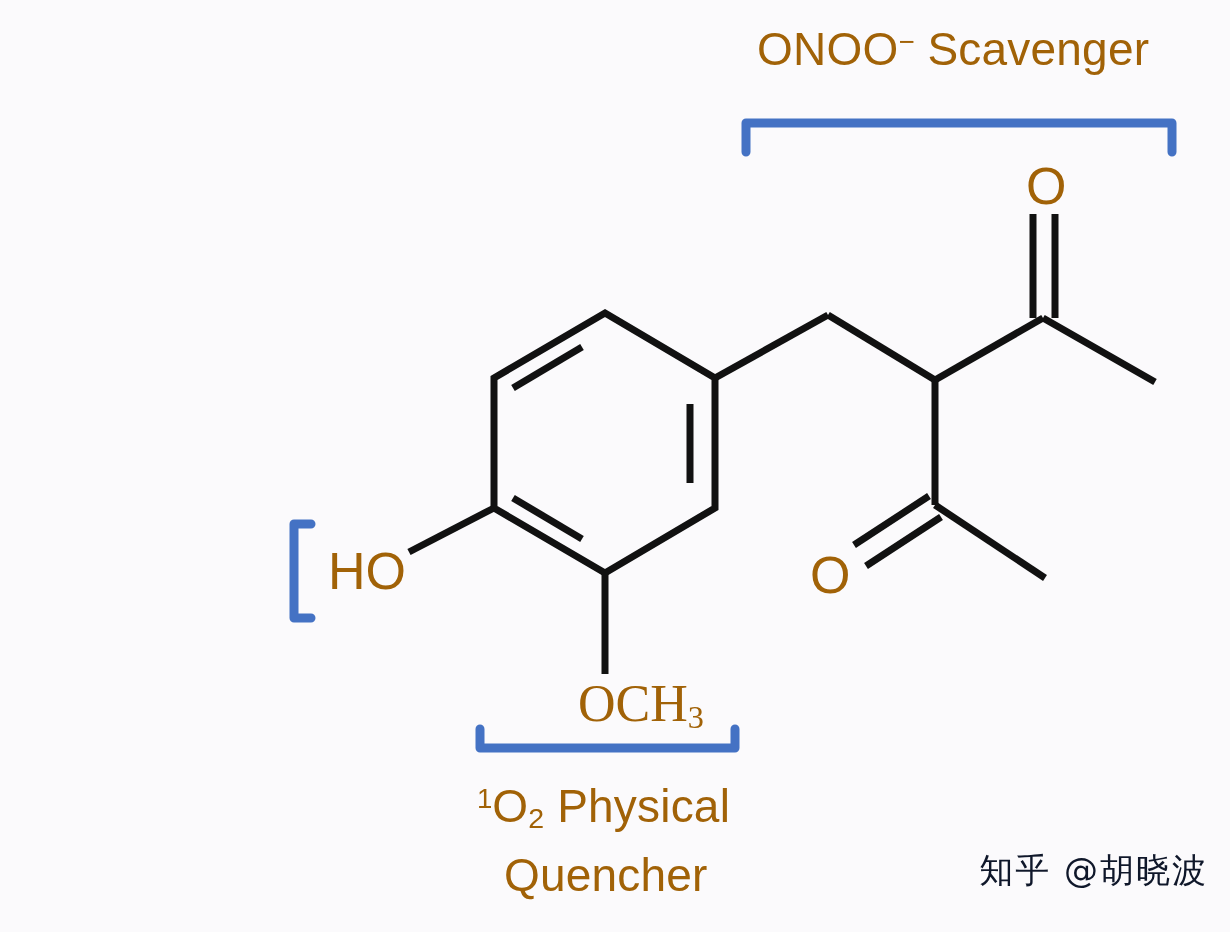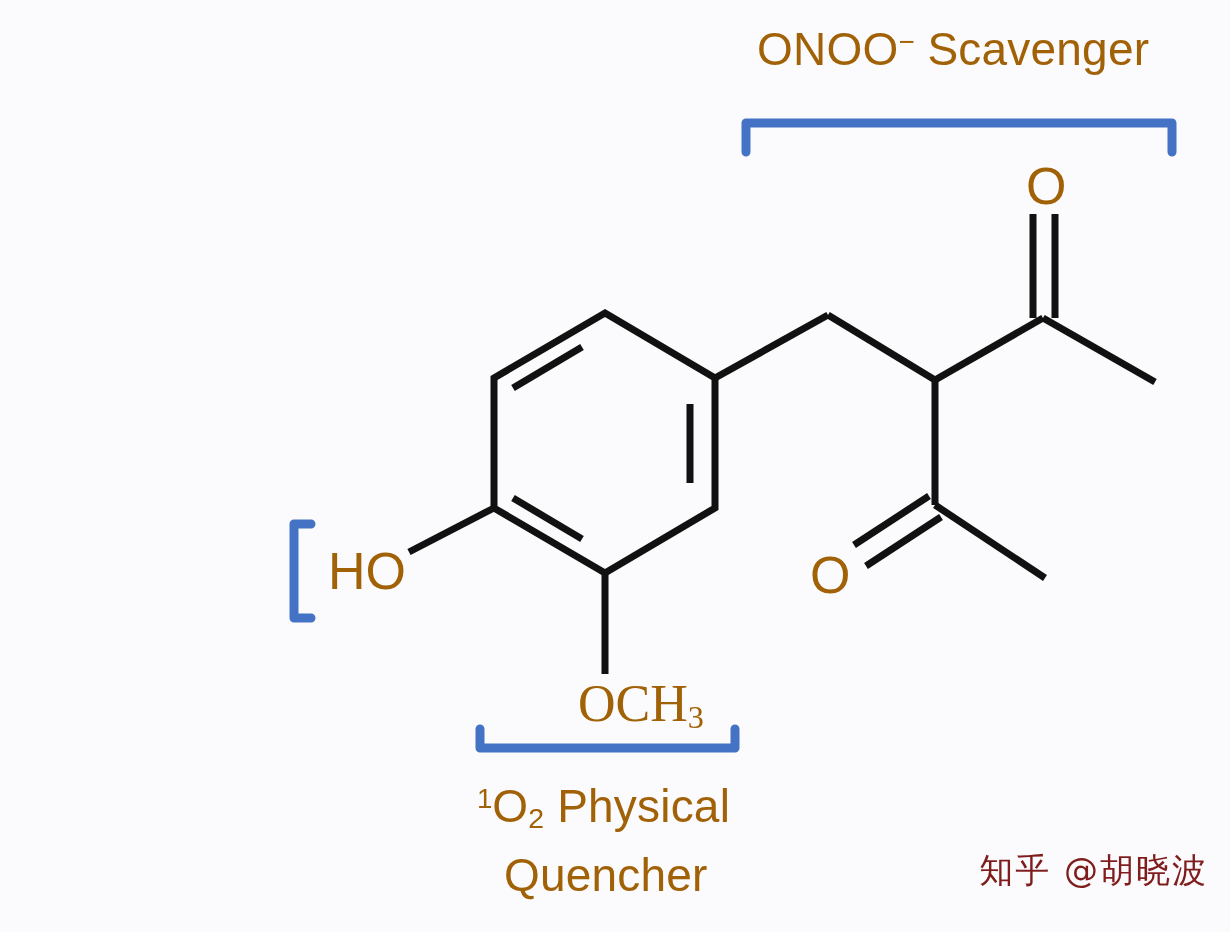--- a/index.html
+++ b/index.html
@@ -53,21 +53,21 @@
   sub {
     font-size: 0.62em;
     vertical-align: -0.22em;
     letter-spacing: 0;
   }
   #watermark {
     position: absolute;
     right: 22px;
     bottom: 38px;
     font-size: 34px;
-    color: #7f1d1d;
+    color: #0f172a;
     white-space: nowrap;
     letter-spacing: 2px;
     font-family: "DejaVu Sans", sans-serif;
   }
   .annot-top {
     left: 757px;
     top: 26px;
   }
   .annot-left {
     left: 14px;

